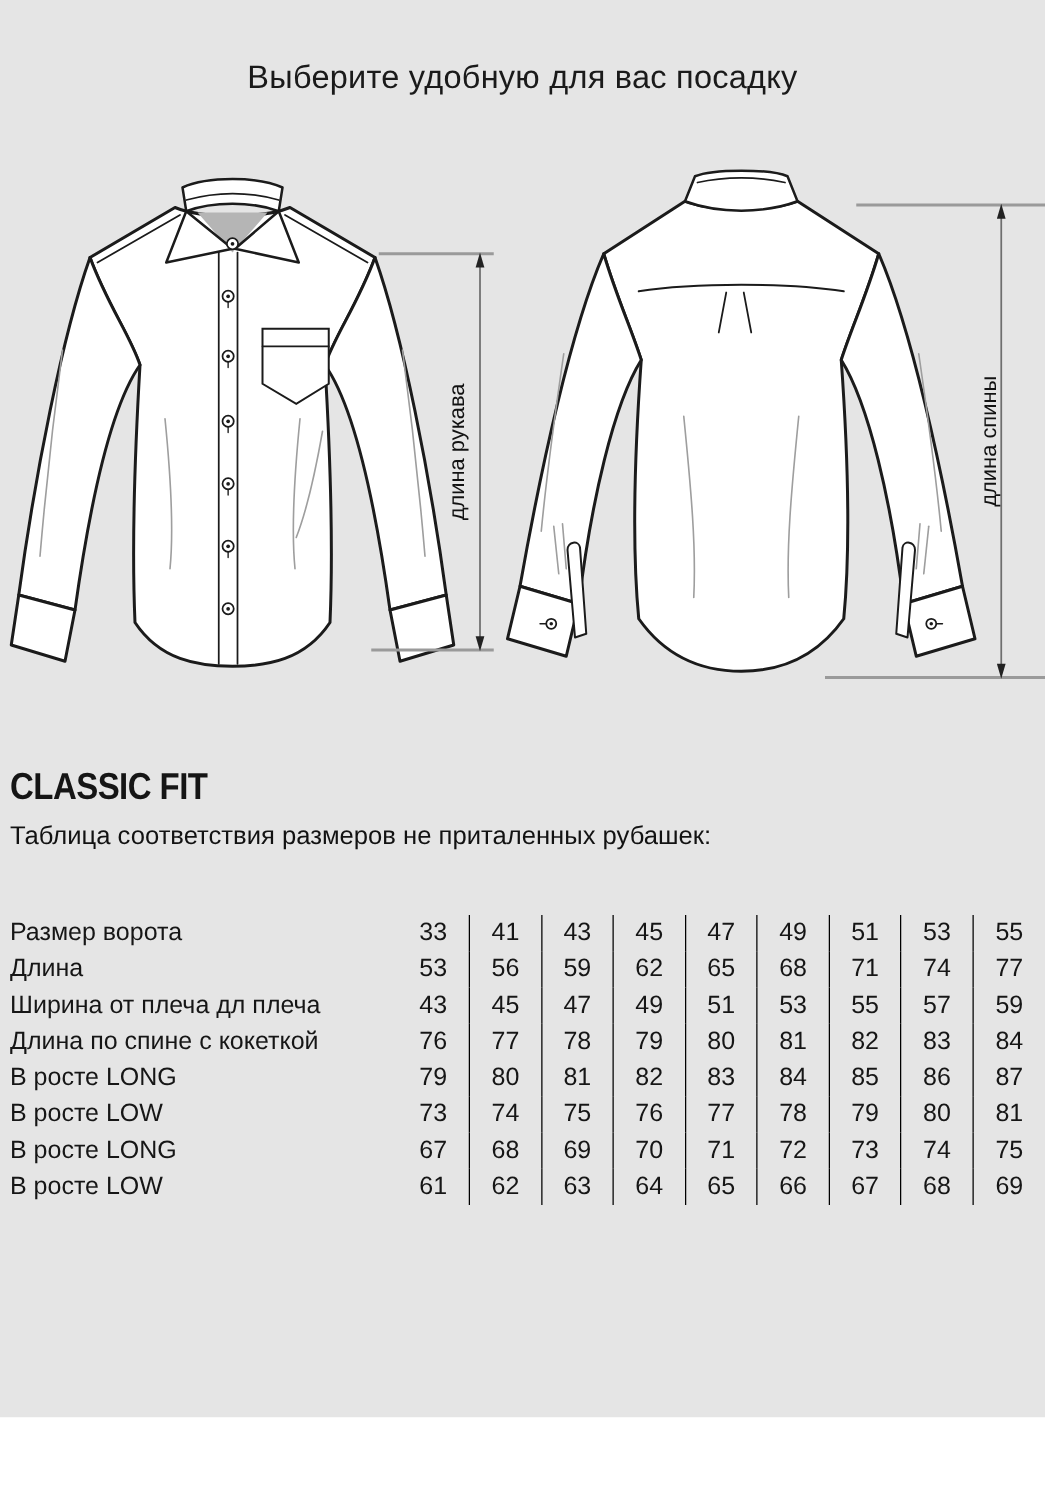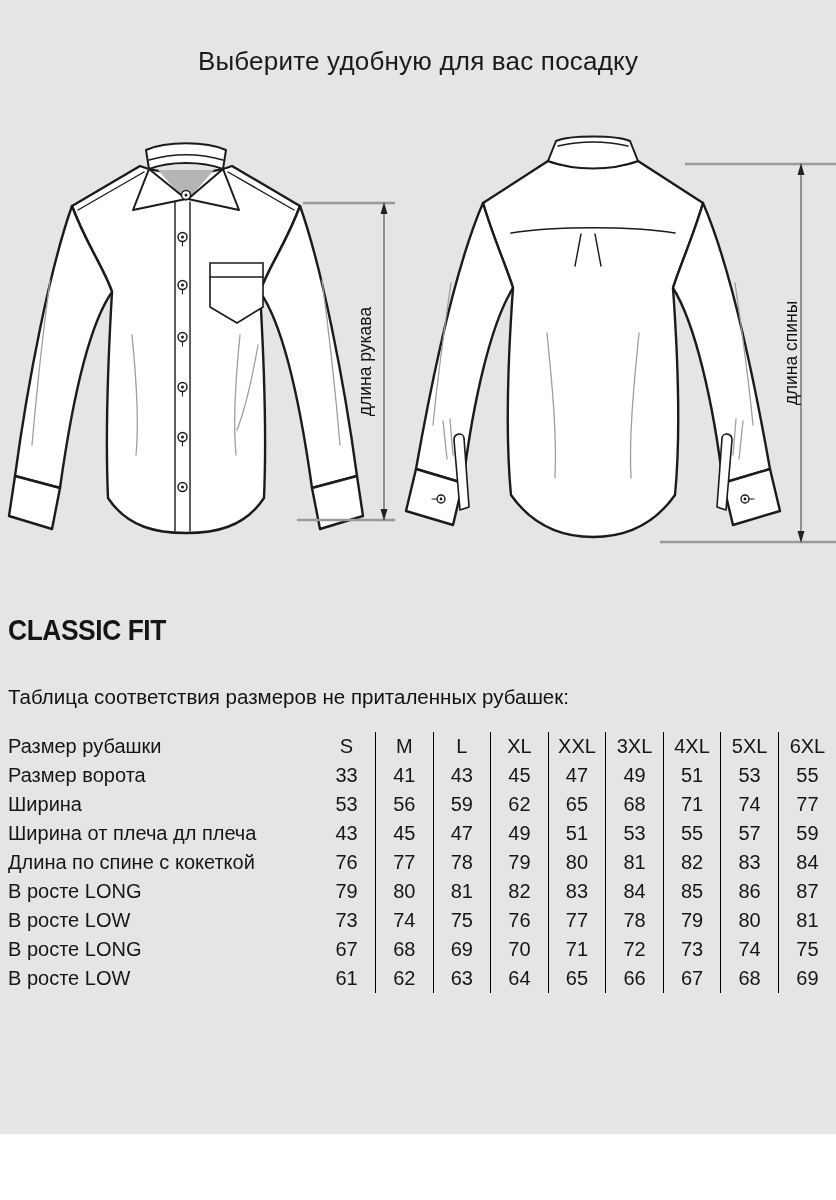--- a/index.html
+++ b/index.html
@@ -3,21 +3,21 @@
 <meta charset="utf-8">
 <style>
   html,body{margin:0;padding:0;background:#fff;}
   .page{position:relative;width:836px;height:1134px;background:#e5e5e5;overflow:hidden;
         font-family:"Liberation Sans",sans-serif;color:#111;}
   .title{position:absolute;left:0;right:0;top:46px;text-align:center;
          font-size:26px;font-weight:400;color:#1a1a1a;letter-spacing:.2px;}
   .diagram{position:absolute;left:0;top:130px;width:836px;height:445px;}
   .fit-head{position:absolute;left:8px;top:613px;font-size:30px;font-weight:700;
             letter-spacing:-.5px;transform:scaleX(.88);transform-origin:0 0;color:#151515;}
-  .fit-sub{position:absolute;left:8px;top:657px;font-size:20.5px;color:#121212;margin-top:28px;}
+  .fit-sub{position:absolute;left:8px;top:657px;font-size:20.5px;color:#121212;}
   .size-table{position:absolute;left:8px;top:732px;width:828px;border-collapse:collapse;
               table-layout:fixed;font-size:20px;color:#161616;}
   .size-table td{height:29px;padding:0;text-align:center;vertical-align:middle;white-space:nowrap;}
   .size-table td.lbl{text-align:left;width:310px;}
   .size-table td.val{border-left:1.4px solid #000;}
   .size-table td.val.first{border-left:none;}
   
   .ol{fill:#fff;stroke:#1b1b1b;stroke-width:2.4;stroke-linejoin:round;stroke-linecap:round;}
   .ln{fill:none;stroke:#1b1b1b;stroke-width:1.4;stroke-linecap:round;}
   .ln2{fill:none;stroke:#1b1b1b;stroke-width:1.6;stroke-linecap:round;}
@@ -163,45 +163,33 @@
       <text class="mlabel" transform="translate(797,223) rotate(-90)" text-anchor="middle">длина спины</text>
     </g>
   </svg>
 
   <div class="fit-head">CLASSIC FIT</div>
   <div class="fit-sub">Таблица соответствия размеров не приталенных рубашек:</div>
 
   <table class="size-table">
     <tbody>
         <tr>
-          <td class="lbl">Размер рубашки</td>
-          <td class="val first">S</td>
-          <td class="val">M</td>
-          <td class="val">L</td>
-          <td class="val">XL</td>
-          <td class="val">XXL</td>
-          <td class="val">3XL</td>
-          <td class="val">4XL</td>
-          <td class="val">5XL</td>
-          <td class="val">6XL</td>
-        </tr>
-        <tr>
           <td class="lbl">Размер ворота</td>
           <td class="val first">33</td>
           <td class="val">41</td>
           <td class="val">43</td>
           <td class="val">45</td>
           <td class="val">47</td>
           <td class="val">49</td>
           <td class="val">51</td>
           <td class="val">53</td>
           <td class="val">55</td>
         </tr>
         <tr>
-          <td class="lbl">Ширина</td>
+          <td class="lbl">Длина</td>
           <td class="val first">53</td>
           <td class="val">56</td>
           <td class="val">59</td>
           <td class="val">62</td>
           <td class="val">65</td>
           <td class="val">68</td>
           <td class="val">71</td>
           <td class="val">74</td>
           <td class="val">77</td>
         </tr>

